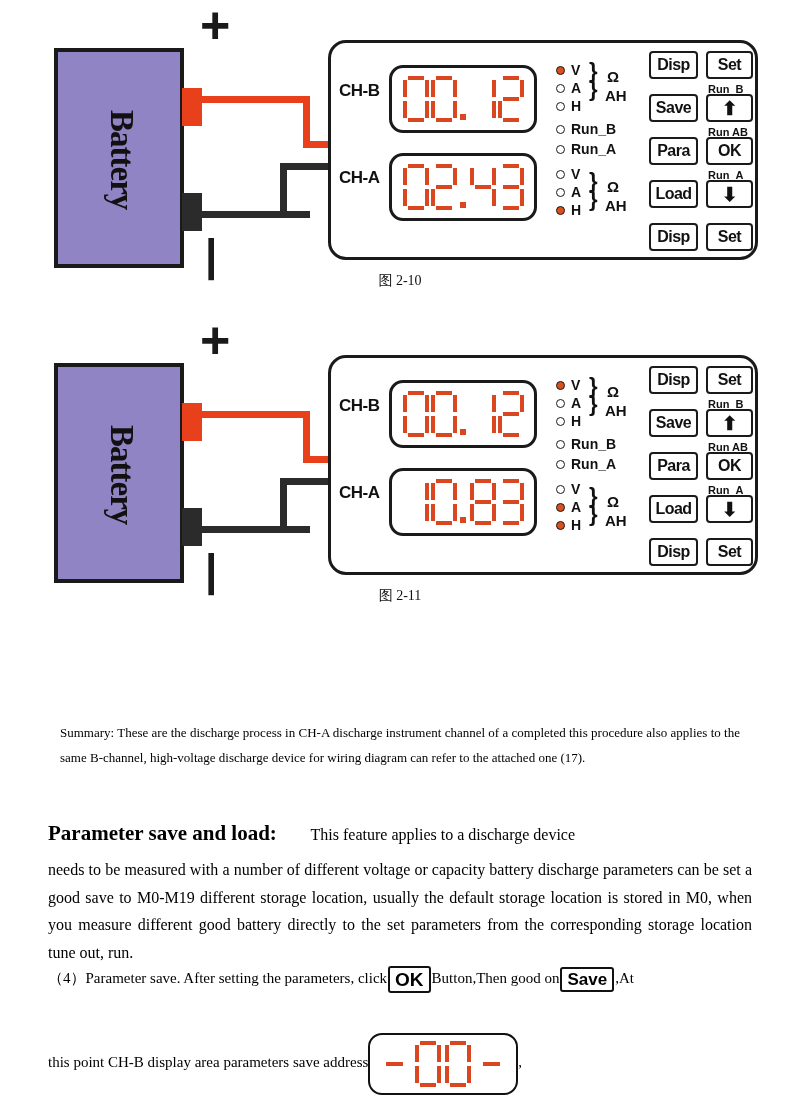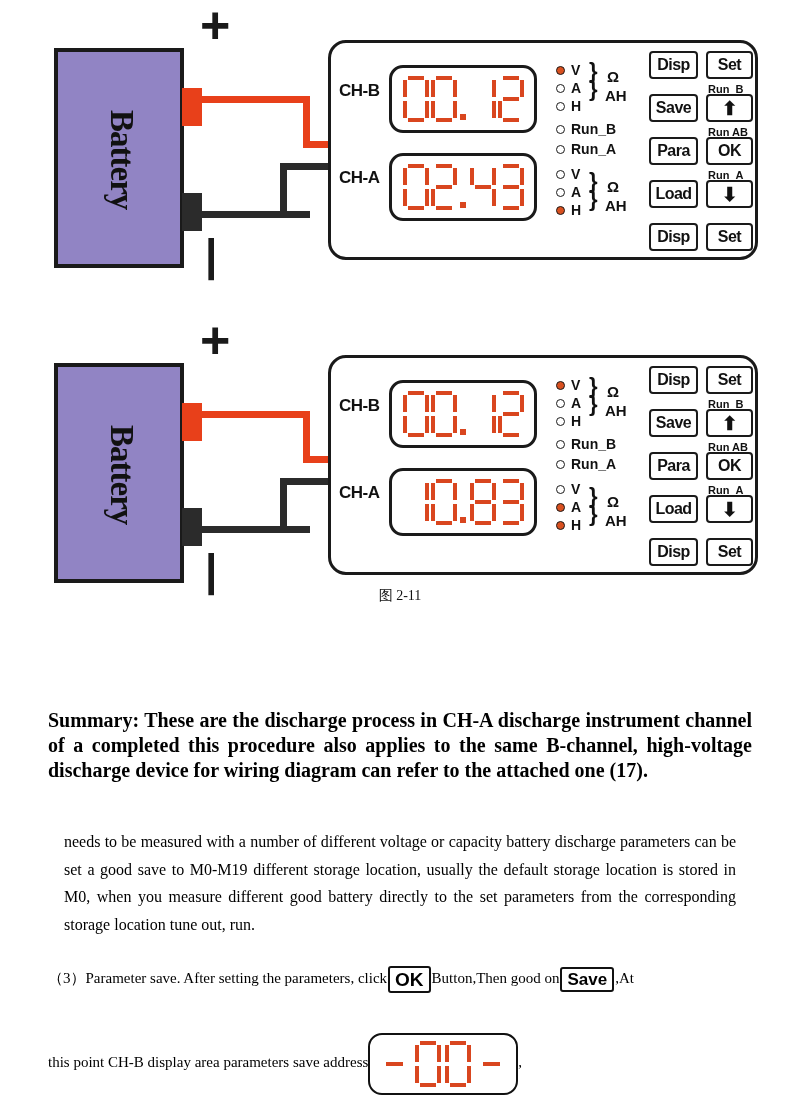--- a/index.html
+++ b/index.html
@@ -191,38 +191,38 @@
   .arrow-glyph { font-size: 19px; line-height: 1; }
 
   
   .body-text {
     position: absolute;
     left: 48px;
     width: 704px;
     font-family: "Liberation Serif", serif;
   }
   .para-bold {
-    font-weight: bold;
-    font-size: 20px;
+    font-weight: normal;
+    font-size: 13px;
     line-height: 25px;
     text-align: justify;
     text-align-last: left;
-    margin: 0;
+    margin: 12px;
   }
   .heading-line {
     margin: 0;
     font-size: 16px;
     line-height: 27px;
   }
   .heading-strong {
     font-weight: bold;
     font-size: 21px;
   }
   .para-normal {
-    margin: 16px;
+    margin: 0;
     font-size: 16px;
     line-height: 27.5px;
     text-align: justify;
     text-align-last: left;
   }
   .para-step {
     margin: 0;
     font-size: 15px;
     line-height: 26px;
   }
@@ -389,20 +389,21 @@
       </div>
       <div class="btn" style="left: 375px; top: 94px; width: 47px; height: 28px;">OK</div>
       <div class="btn" style="left: 375px; top: 137px; width: 47px; height: 28px;">
         <span class="arrow-glyph">⬇</span>
       </div>
       <div class="btn" style="left: 375px; top: 180px; width: 47px; height: 28px;">Set</div>
       <div class="btn-tag" style="left: 377px; top: 40px;">Run_B</div>
       <div class="btn-tag" style="left: 377px; top: 83px;">Run AB</div>
       <div class="btn-tag" style="left: 377px; top: 126px;">Run_A</div>
     </div>
+    <div class="fig-caption" style="top: 272px;">图 2-10</div>
   </div>
 
 <div class="figure" id="fig-2-11">
     <div class="battery" style="left:54px; top:48px;">
       <div class="battery-label">Battery</div>
     </div>
     <div class="term" style="left:182px; top:88px; width:20px; height:38px;"></div>
     <div class="term term-neg" style="left:182px; top:193px; width:20px; height:38px;"></div>
     <div class="sign sign-plus" style="left:200px; top:8px;">+</div>
     <div class="sign sign-minus" style="left:205px; top:238px; font-size:44px;">|</div>
@@ -537,26 +538,31 @@
       <div class="btn-tag" style="left: 377px; top: 126px;">Run_A</div>
     </div>
     <div class="fig-caption" style="top: 272px;">图 2-11</div>
   </div>
 
 <div class="body-text" style="top:708px;">
   <p class="para-bold">Summary: These are the discharge process in CH-A discharge instrument channel of a completed this procedure also applies to the same B-channel, high-voltage discharge device for wiring diagram can refer to the attached one (17).</p>
 </div>
 
 <div class="body-text" style="top:820px;">
+  <p class="heading-line">
+    <span class="heading-strong">Parameter save and load:</span>
+    <span style="display:inline-block;width:26px;"></span>
+    <span>This feature applies to a discharge device</span>
+  </p>
   <p class="para-normal" style="margin-top:8px;">needs to be measured with a number of different voltage or capacity battery discharge parameters can be set a good save to M0-M19 different storage location, usually the default storage location is stored in M0, when you measure different good battery directly to the set parameters from the corresponding storage location tune out, run.</p>
 </div>
 
 <div class="body-text" style="top:965px;">
   <p class="para-step">
-    <span>（3）Parameter save. After setting the parameters, click</span><span class="inline-btn" style="font-size:19px;height:27px;margin:0 1px;">OK</span><span>Button,Then good on</span><span class="inline-btn" style="font-size:17px;height:25px;margin:0 1px;">Save</span><span>,At</span>
+    <span>（4）Parameter save. After setting the parameters, click</span><span class="inline-btn" style="font-size:19px;height:27px;margin:0 1px;">OK</span><span>Button,Then good on</span><span class="inline-btn" style="font-size:17px;height:25px;margin:0 1px;">Save</span><span>,At</span>
   </p>
   <p class="para-step" style="margin-top:40px;">
     <span>this point CH-B display area parameters save address</span><span class="inline-seg" id="inline-seg-display">
         <span class="dash-seg"></span>
         <span style="width: 4px; display: inline-block;"></span>
         <span class="digit">
           <i class="s sa"></i>
           <i class="s sb"></i>
           <i class="s sc"></i>
           <i class="s sd"></i>

